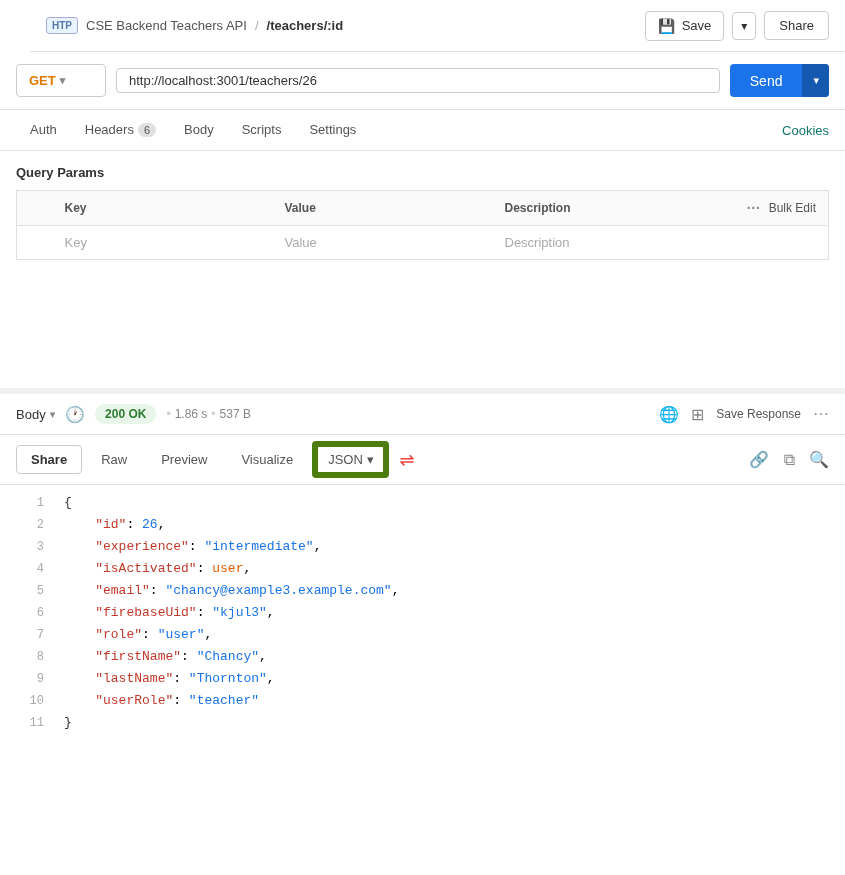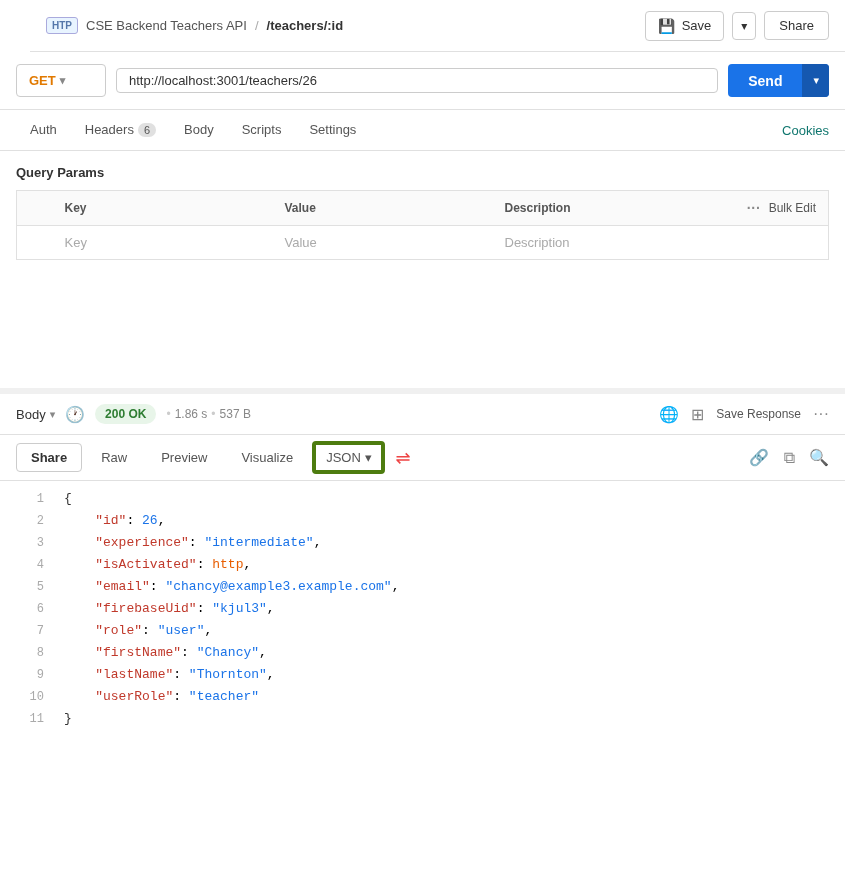--- a/index.html
+++ b/index.html
@@ -48,21 +48,21 @@
     .url-input {
       flex: 1; border: 1px solid #ccc; border-radius: 4px;
       padding: 4px 12px; font-size: 13px; color: #333; outline: none;
     }
     .send-btn {
       display: flex; align-items: center; gap: 0;
       background: #1a73e8; border-radius: 4px; overflow: hidden; cursor: pointer;
     }
     .send-btn-main {
       background: #1a73e8; color: #fff; border: none;
-      padding: 0 20px; font-size: 14px; font-weight: 700; cursor: pointer;
+      padding: 0 20px; font-size: 14px; font-weight: 400; cursor: pointer;
     }
     .send-btn-dropdown {
       background: #1558b0; color: #fff; border: none; border-left: 1px solid #1558b0;
       padding: 10px 10px; font-size: 11px; cursor: pointer;
     }
 
     
     .tabs-bar {
       display: flex; align-items: center; justify-content: space-between;
       padding: 0 16px; border-bottom: 1px solid #e0e0e0;
@@ -130,21 +130,21 @@
     .response-tabs-left { display: flex; gap: 4px; align-items: center; }
     .resp-tab {
       padding: 6px 14px; font-size: 13px; color: #555; cursor: pointer;
       border-radius: 4px; border: 1px solid transparent;
     }
     .resp-tab.active {
       background: #fff; border: 1px solid #ccc; font-weight: 600; color: #333;
       border-radius: 4px;
     }
     .json-select {
-      display: flex; align-items: center; gap: 4px; border: 4px solid #4d7c0f;
+      display: flex; align-items: center; gap: 4px; border: 6px solid #4d7c0f;
       border-radius: 4px; padding: 5px 10px; font-size: 13px; color: #555;
       background: #fff; cursor: pointer;
     }
     .wrap-icon { font-size: 18px; color: #e44; cursor: pointer; margin-left: 6px; }
     .response-tabs-right { display: flex; align-items: center; gap: 14px; }
     .resp-icon-btn { font-size: 16px; color: #888; cursor: pointer; background: none; border: none; }
 
     
     .code-block {
       background: #fff; padding: 8px 0; font-family: 'Courier New', monospace;
@@ -291,21 +291,21 @@
     <div class="code-line">
       <span class="line-num">2</span>
       <span class="code-content">    <span class="json-key">"id"</span><span class="json-plain">: </span><span class="json-number">26</span><span class="json-plain">,</span></span>
     </div>
     <div class="code-line">
       <span class="line-num">3</span>
       <span class="code-content">    <span class="json-key">"experience"</span><span class="json-plain">: </span><span class="json-string">"intermediate"</span><span class="json-plain">,</span></span>
     </div>
     <div class="code-line">
       <span class="line-num">4</span>
-      <span class="code-content">    <span class="json-key">"isActivated"</span><span class="json-plain">: </span><span class="json-keyword">http</span><span class="json-plain">,</span></span>
+      <span class="code-content">    <span class="json-key">"isActivated"</span><span class="json-plain">: </span><span class="json-keyword">user</span><span class="json-plain">,</span></span>
     </div>
     <div class="code-line">
       <span class="line-num">5</span>
       <span class="code-content">    <span class="json-key">"email"</span><span class="json-plain">: </span><span class="json-string">"chancy@example3.example.com"</span><span class="json-plain">,</span></span>
     </div>
     <div class="code-line">
       <span class="line-num">6</span>
       <span class="code-content">    <span class="json-key">"firebaseUid"</span><span class="json-plain">: </span><span class="json-string">"kjul3"</span><span class="json-plain">,</span></span>
     </div>
     <div class="code-line">

